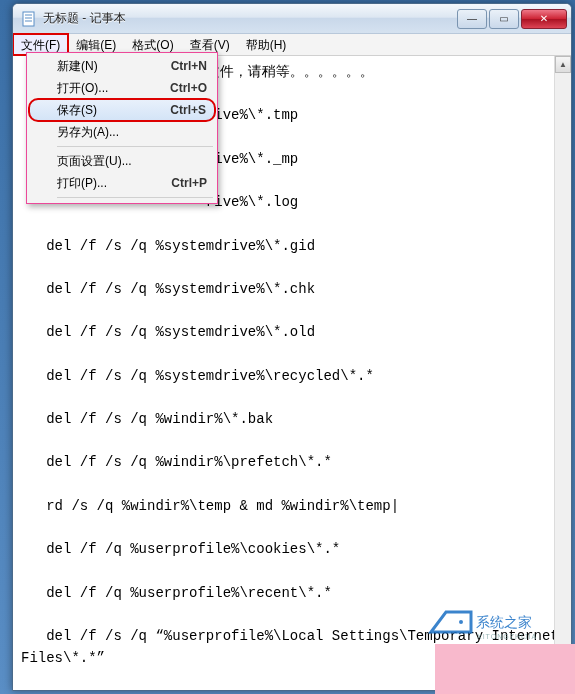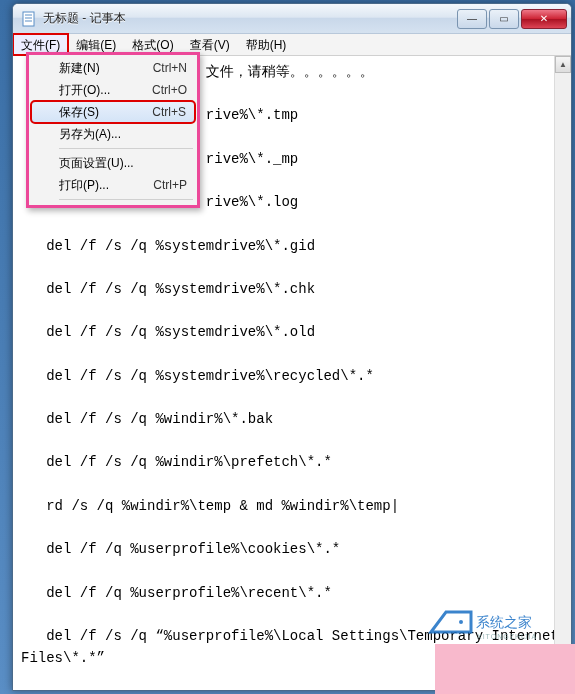--- a/index.html
+++ b/index.html
@@ -106,43 +106,44 @@
     border: 1px solid #bbb;
     display:flex;align-items:center;justify-content:center;
     font-size:8px;color:#555;
   }
   .sb-track{position:absolute;top:17px;bottom:17px;left:0;right:0;}
   .sb-btn.bottom{position:absolute;bottom:0;left:0;right:0;}
   .dropdown {
     position: absolute;
     left: 26px;
     top: 52px;
-    width: 174px;
+    width: 192px;
     background: #f3f3f3;
-    border: 3px solid #ec4899;
+    border: 1px solid #ec4899;
     box-shadow: 2px 3px 6px rgba(0,0,0,0.3);
     padding: 2px;
     font-size: 12px;
   }
   .dd-item {
     display: flex;
     align-items: center;
     height: 22px;
     padding: 0 8px 0 28px;
     position: relative;
     color: #000;
   }
   .dd-item .shortcut {
     margin-left: auto;
     color: #333;
+    font-weight: bold;
   }
   .dd-item.highlight {
     background: linear-gradient(#e8f0fb,#d4e4f7);
     border: 1px solid #aecff7;
-    border-radius: 4px;
+    border-radius: 9px;
     padding-left: 27px;
   }
   .dd-sep {
     height: 1px;
     background: #d0d0d0;
     margin: 3px 2px 3px 28px;
   }
   .watermark {
     position: absolute;
     right: 30px;

